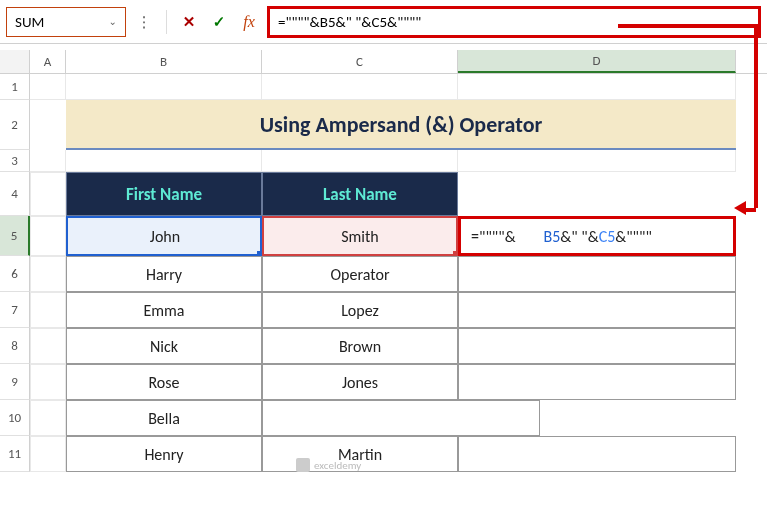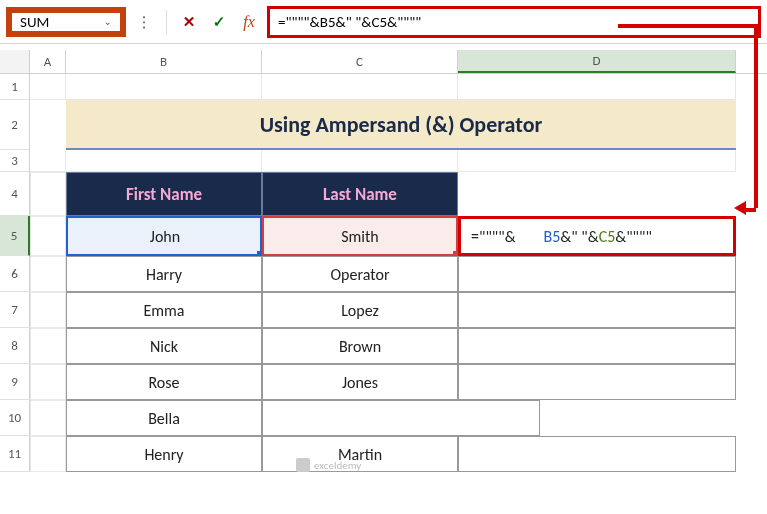--- a/index.html
+++ b/index.html
@@ -1,19 +1,19 @@
 <!DOCTYPE html>
 <html><head>
   <meta charset="utf-8">
   <style>
     * { box-sizing: border-box; margin: 0; padding: 0; }
     body { font-family: "Segoe UI", Calibri, Arial, sans-serif; font-size: 14px; background: #fff; width: 767px; height: 514px; overflow: hidden; position: relative; }
 
     .formula-bar { display: flex; align-items: center; height: 44px; border-bottom: 1px solid #d0d0d0; background: #fff; padding: 4px 6px; gap: 6px; }
-    .name-box { width: 120px; height: 30px; border: 6px solid #c2410c; display: flex; align-items: center; padding: 0 8px; font-size: 15px; background: #fff; }
+    .name-box { width: 120px; height: 30px; border: 1px solid #c2410c; display: flex; align-items: center; padding: 0 8px; font-size: 15px; background: #fff; }
     .nb-text { flex: 1; }
     .nb-chev { color: #666; font-size: 10px; }
     .fb-sep { width: 1px; height: 24px; background: #ddd; margin: 0 4px; }
     .fb-btn { width: 24px; height: 24px; display: flex; align-items: center; justify-content: center; font-size: 15px; color: #555; cursor: pointer; }
     .fb-btn.cancel { color: #a00; font-weight: bold; }
     .fb-btn.enter { color: #070; font-weight: bold; }
     .fb-btn.fx { font-style: italic; font-family: "Times New Roman", serif; font-size: 16px; color: #c2410c; }
     .formula-input-wrap { flex: 1; height: 32px; border: 3px solid #d40000; display: flex; align-items: center; padding: 0 8px; font-size: 15px; background: #fff; }
     .formula-input { font-family: Calibri, Arial, sans-serif; }
 
@@ -31,33 +31,33 @@
     .grow { display: flex; min-height: 36px; }
     .grow.r1 { min-height: 26px; }
     .grow.r3 { min-height: 22px; }
     .rh { width: 30px; border-right: 1px solid #d0d0d0; border-bottom: 1px solid #e0e0e0; display: flex; align-items: center; justify-content: center; color: #555; background: #fff; font-size: 13px; }
     .rh.active { background: #d8e6d8; border-right: 2px solid #2a7a2a; }
     .cell { border-right: 1px solid #e8e8e8; border-bottom: 1px solid #e8e8e8; display: flex; align-items: center; justify-content: center; padding: 0 6px; position: relative; background: #fff; }
 
     .title-row .cell { border: none; }
     .title-cell { background: #f4e9c8; color: #1a2a4a; font-size: 22px; font-weight: bold; justify-content: center; border-bottom: 2px solid #6a8ac0 !important; }
 
-    .thead .cell { background: #1a2a4a; color: #f9a8d4; font-weight: bold; font-size: 17px; border: 1px solid #6a7a9a; }
+    .thead .cell { background: #1a2a4a; color: #5eead4; font-weight: bold; font-size: 17px; border: 1px solid #6a7a9a; }
 
     .tbody .cell { border: 1px solid #999; font-size: 16px; color: #222; }
 
     .sel-b { border: 2px solid #2060d0 !important; background: #eaf1fb !important; padding-left: 8px; }
     .sel-c { border: 2px solid #d04040 !important; background: #fbecec !important; }
     .sel-b::after, .sel-c::after { content: ""; position: absolute; width: 6px; height: 6px; bottom: -3px; right: -3px; }
     .sel-b::after { background: #2060d0; }
     .sel-c::after { background: #d04040; }
 
     .d5 { border: 3px solid #d40000 !important; justify-content: flex-start; padding-left: 10px; font-size: 15px; }
     .tok-b { color: #2060d0; margin-left: 28px; }
-    .tok-c { color: #4d7c0f; }
+    .tok-c { color: #3b82f6; }
 
     .callout-line { position: absolute; border: 2px solid #d40000; }
     .arrow-head { position: absolute; width: 0; height: 0; border-top: 7px solid transparent; border-bottom: 7px solid transparent; border-right: 12px solid #d40000; }
 
     .watermark { position: absolute; left: 296px; top: 458px; font-size: 11px; color: #bbb; display: flex; align-items: center; gap: 4px; pointer-events: none; }
     .wm-icon { width: 14px; height: 14px; background: #ccc; border-radius: 2px; }
   </style>
 </head>
 <body>
 

